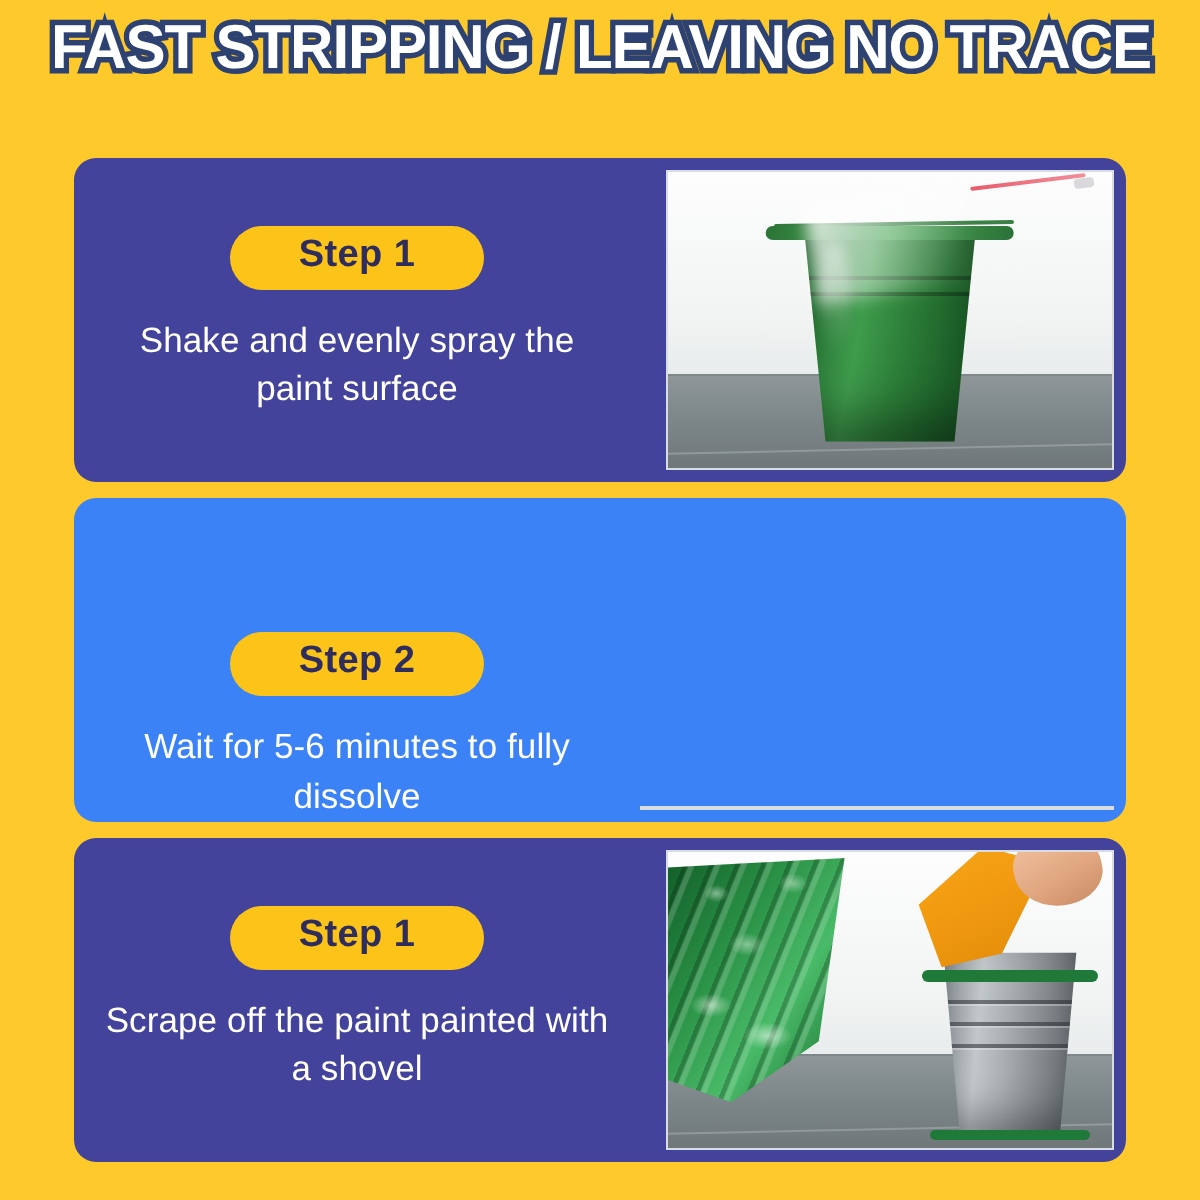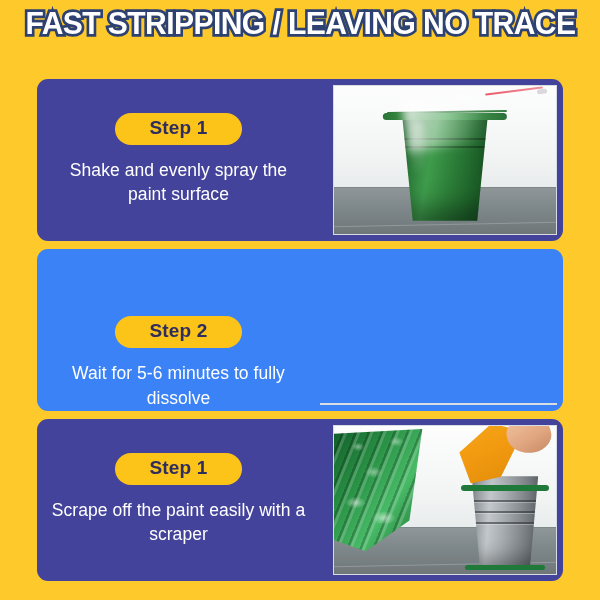--- a/index.html
+++ b/index.html
@@ -387,21 +387,21 @@
         <div class="bucket-rim" style="top:14%;width:58%;height:8px;background:linear-gradient(90deg,#1d6b2e,#49b463,#176127);border-radius:5px;"></div>
 
         <span class="sr-only">Bucket with green paint bubbled and wrinkled as it dissolves</span>
       </div>
     </div>
   </div>
 
   <div class="card card-indigo">
     <div class="card-text">
       <div class="badge">Step 1</div>
-      <div class="card-desc">Scrape off the paint easily with a scraper</div>
+      <div class="card-desc">Scrape off the paint painted with a shovel</div>
     </div>
 
     <div class="photo">
       <div class="photo-inner">
         <div class="backdrop-wall"></div>
         <div class="backdrop-floor"></div>
         <div class="floor-line"></div>
         <div class="floor-seam"></div>
 
         <div class="bucket bucket-metal" style="left:auto;right:6%;transform:none;bottom:4%;width:34%;height:62%;">

